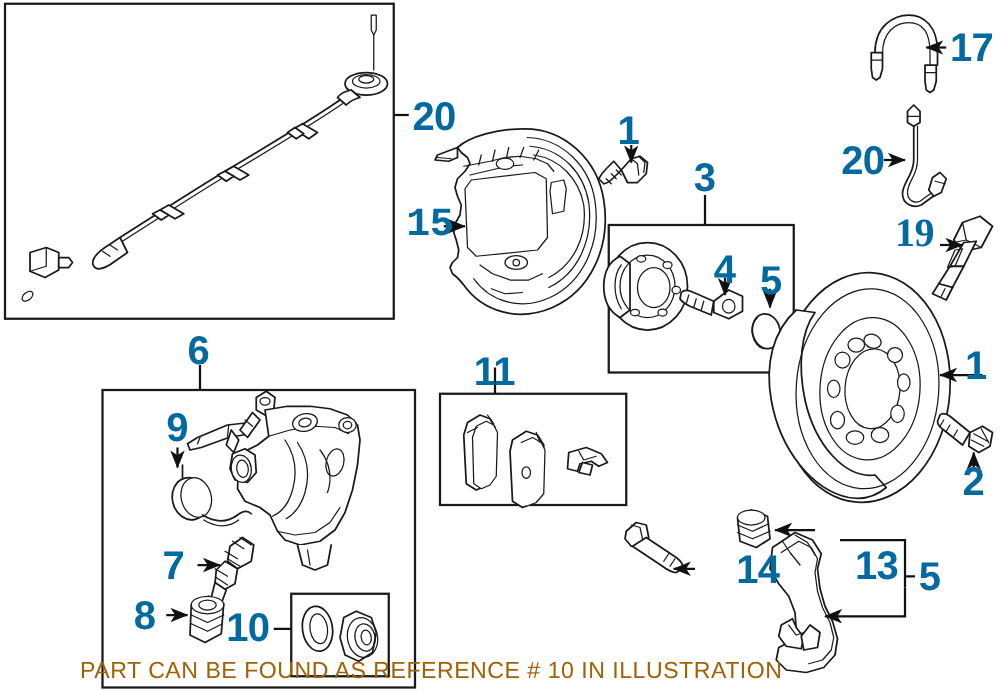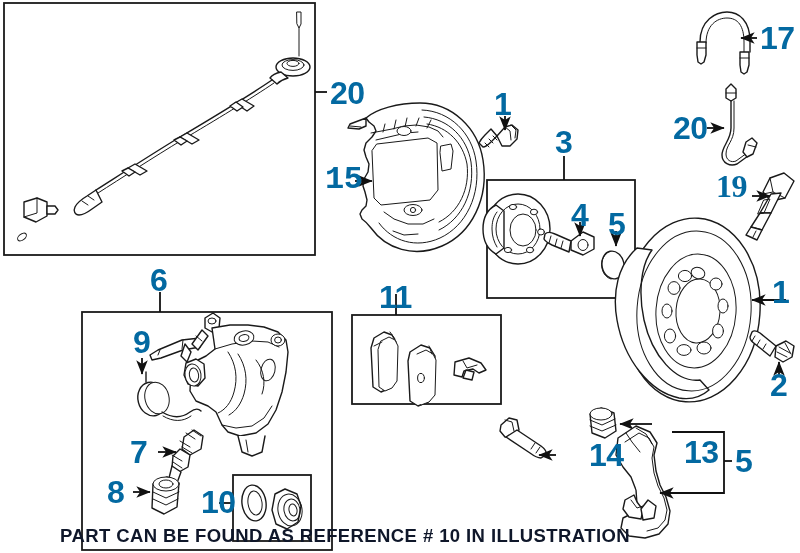--- a/index.html
+++ b/index.html
@@ -20,23 +20,23 @@
     line-height:1;
     letter-spacing:-0.5px;
     white-space:nowrap;
     -webkit-font-smoothing:antialiased;
   }
   .redbanner{
     position:absolute;
     left:0;top:525px;
     width:690px;
     text-align:center;
-    color:#0f172a;
+    color:#a16207;
     font-family:"Liberation Sans",sans-serif;
-    font-weight:700;
+    font-weight:400;
     font-size:18.5px;
     letter-spacing:0.4px;
     white-space:nowrap;
   }
 </style>
 </head>
 <body>
 
 <div id="stage">
 
@@ -365,21 +365,21 @@
 
   <div class="callout" style="left:772px;top:276px;">1</div>
   <div class="callout" style="left:770px;top:369px;">2</div>
   <div class="callout" style="left:555px;top:126px;">3</div>
   <div class="callout" style="left:571px;top:199px;">4</div>
   <div class="callout" style="left:608px;top:208px;">5</div>
   <div class="callout" style="left:150px;top:264px;">6</div>
   <div class="callout" style="left:130px;top:436px;">7</div>
   <div class="callout" style="left:107px;top:476px;">8</div>
   <div class="callout" style="left:133px;top:326px;">9</div>
-  <div class="callout" style="left:181px;top:486px;margin-left:20px;">10</div>
+  <div class="callout" style="left:181px;top:486px;">10</div>
   <div class="callout" style="left:379px;top:281px;">11</div>
   <div class="callout" style="left:735px;top:445px;">5</div>
   <div class="callout" style="left:684px;top:408px;margin-top:28px;">13</div>
   <div class="callout" style="left:589px;top:439px;">14</div>
   <div class="callout" style="left:325px;top:164px;font-family:Liberation Mono, monospace;">15</div>
   <div class="callout" style="left:494px;top:88px;">1</div>
   <div class="callout" style="left:760px;top:22px;">17</div>
   <div class="callout" style="left:673px;top:112px;">20</div>
   <div class="callout" style="left:716px;top:170px;font-family:Liberation Serif, serif;">19</div>
   <div class="callout" style="left:330px;top:77px;">20</div>

